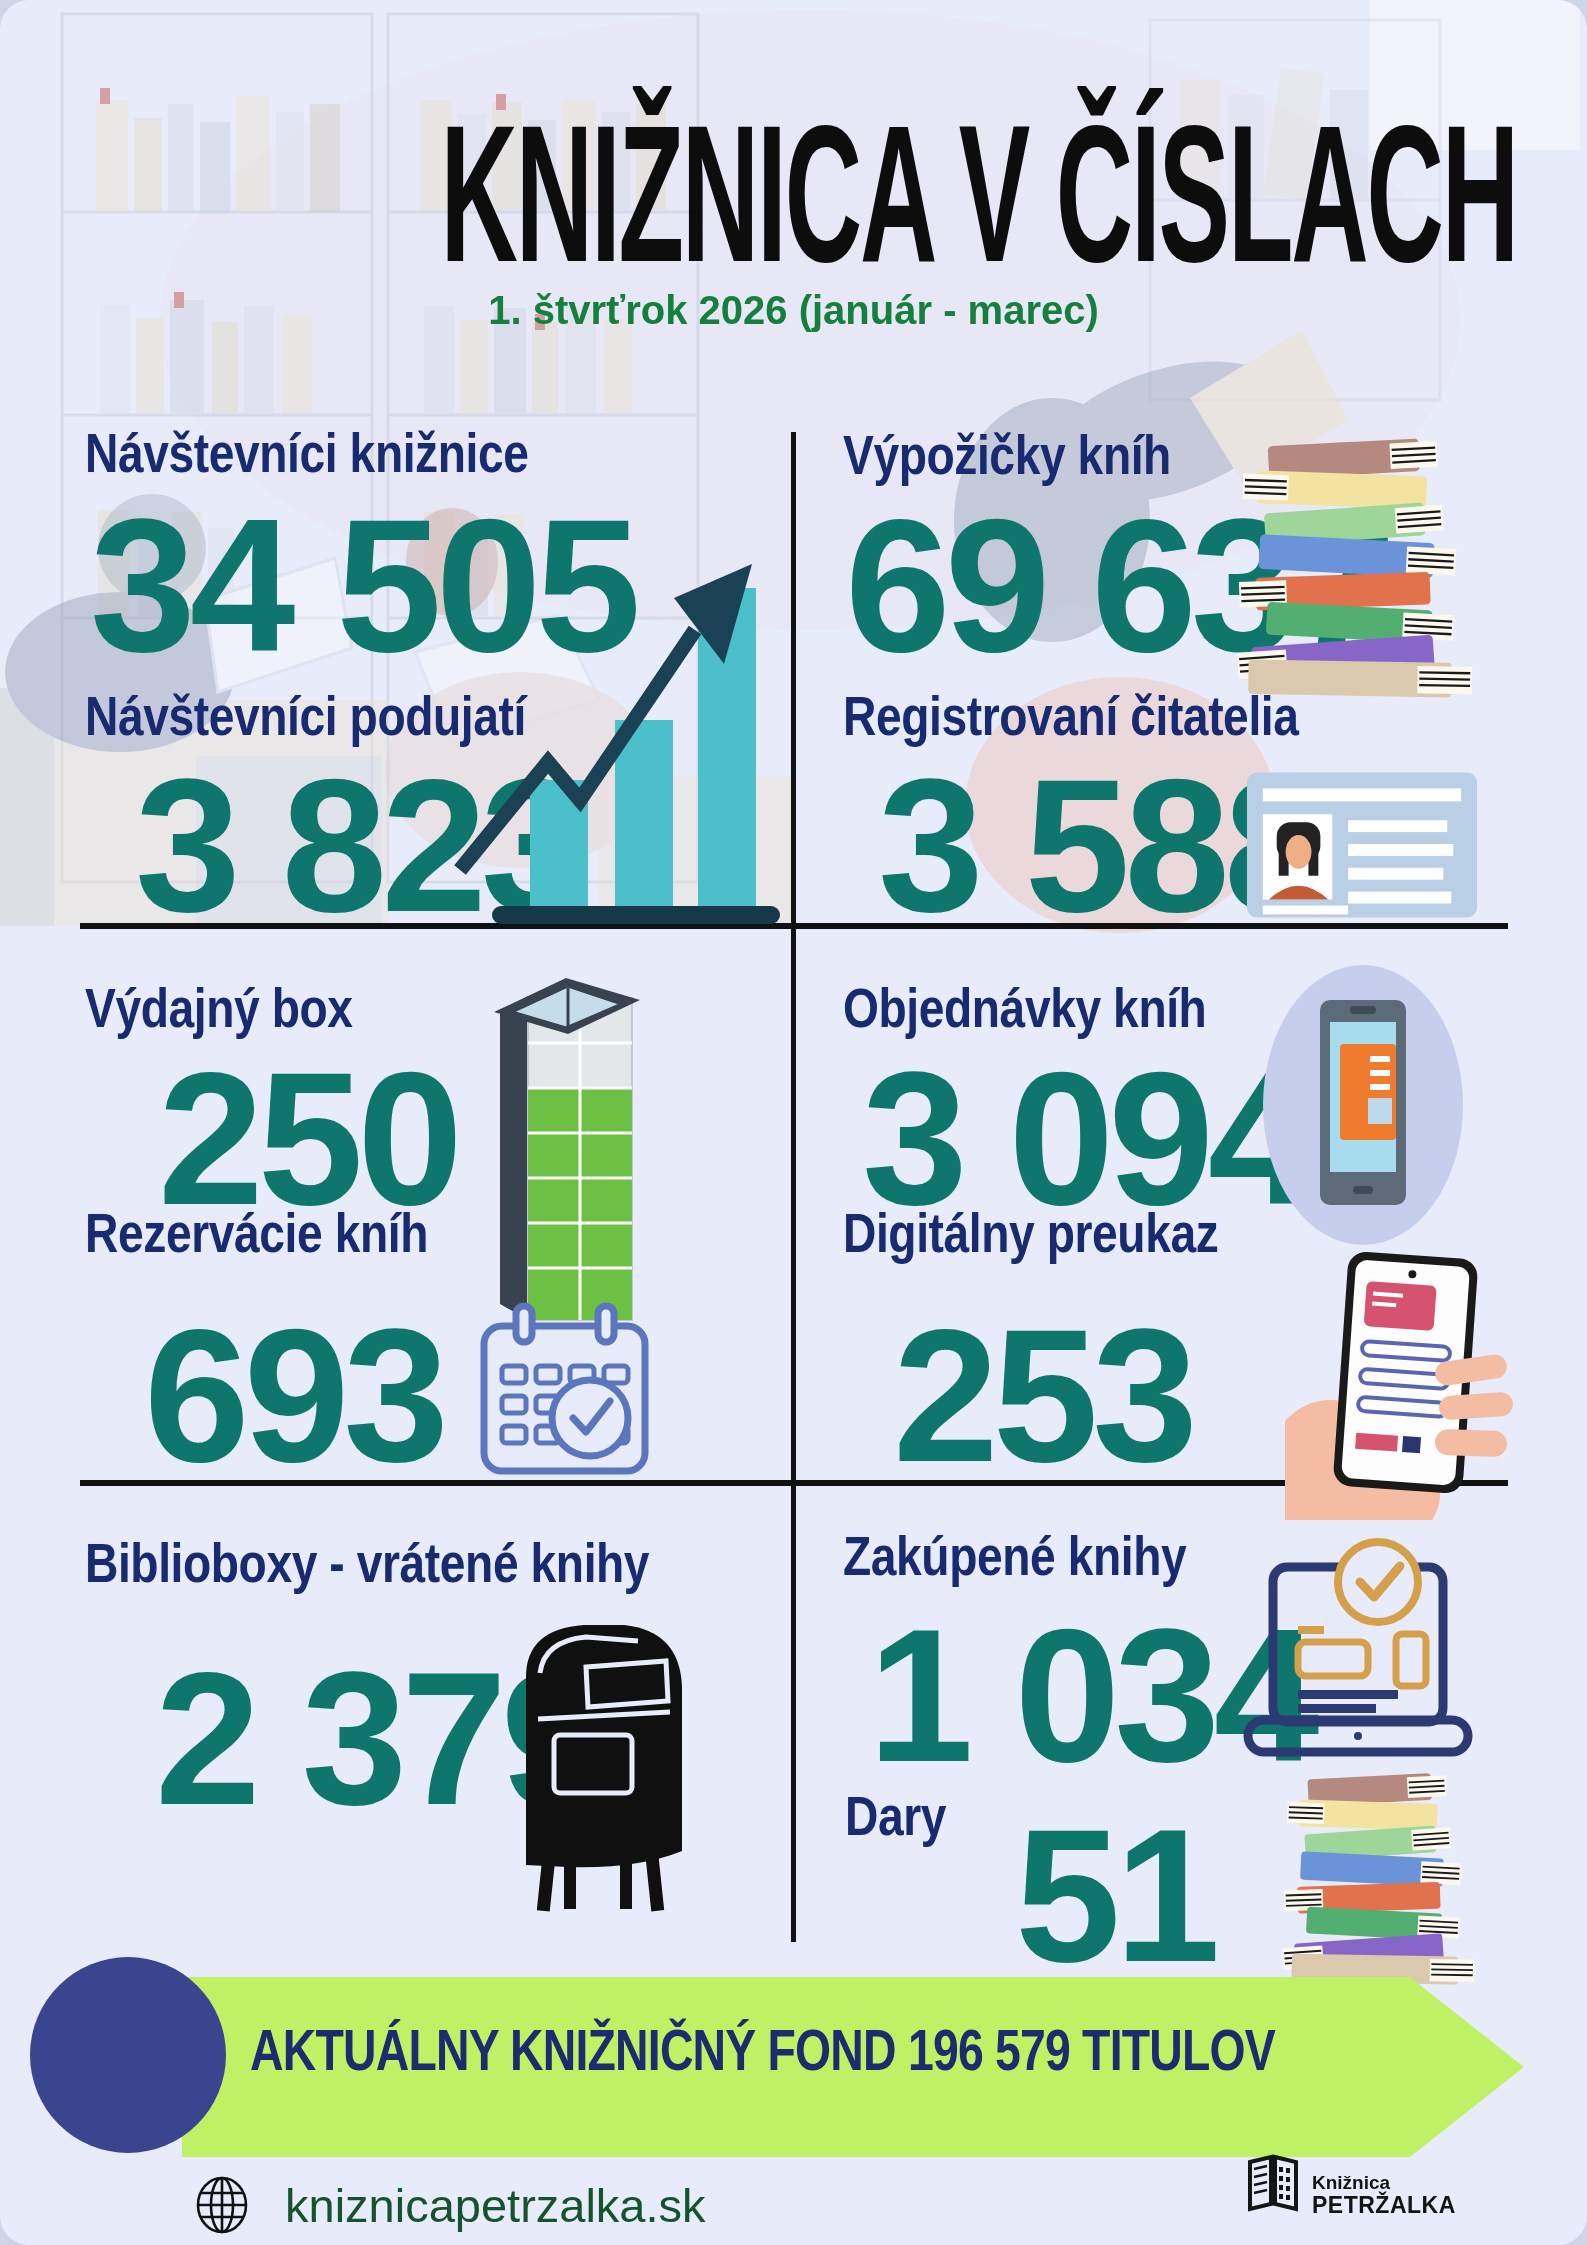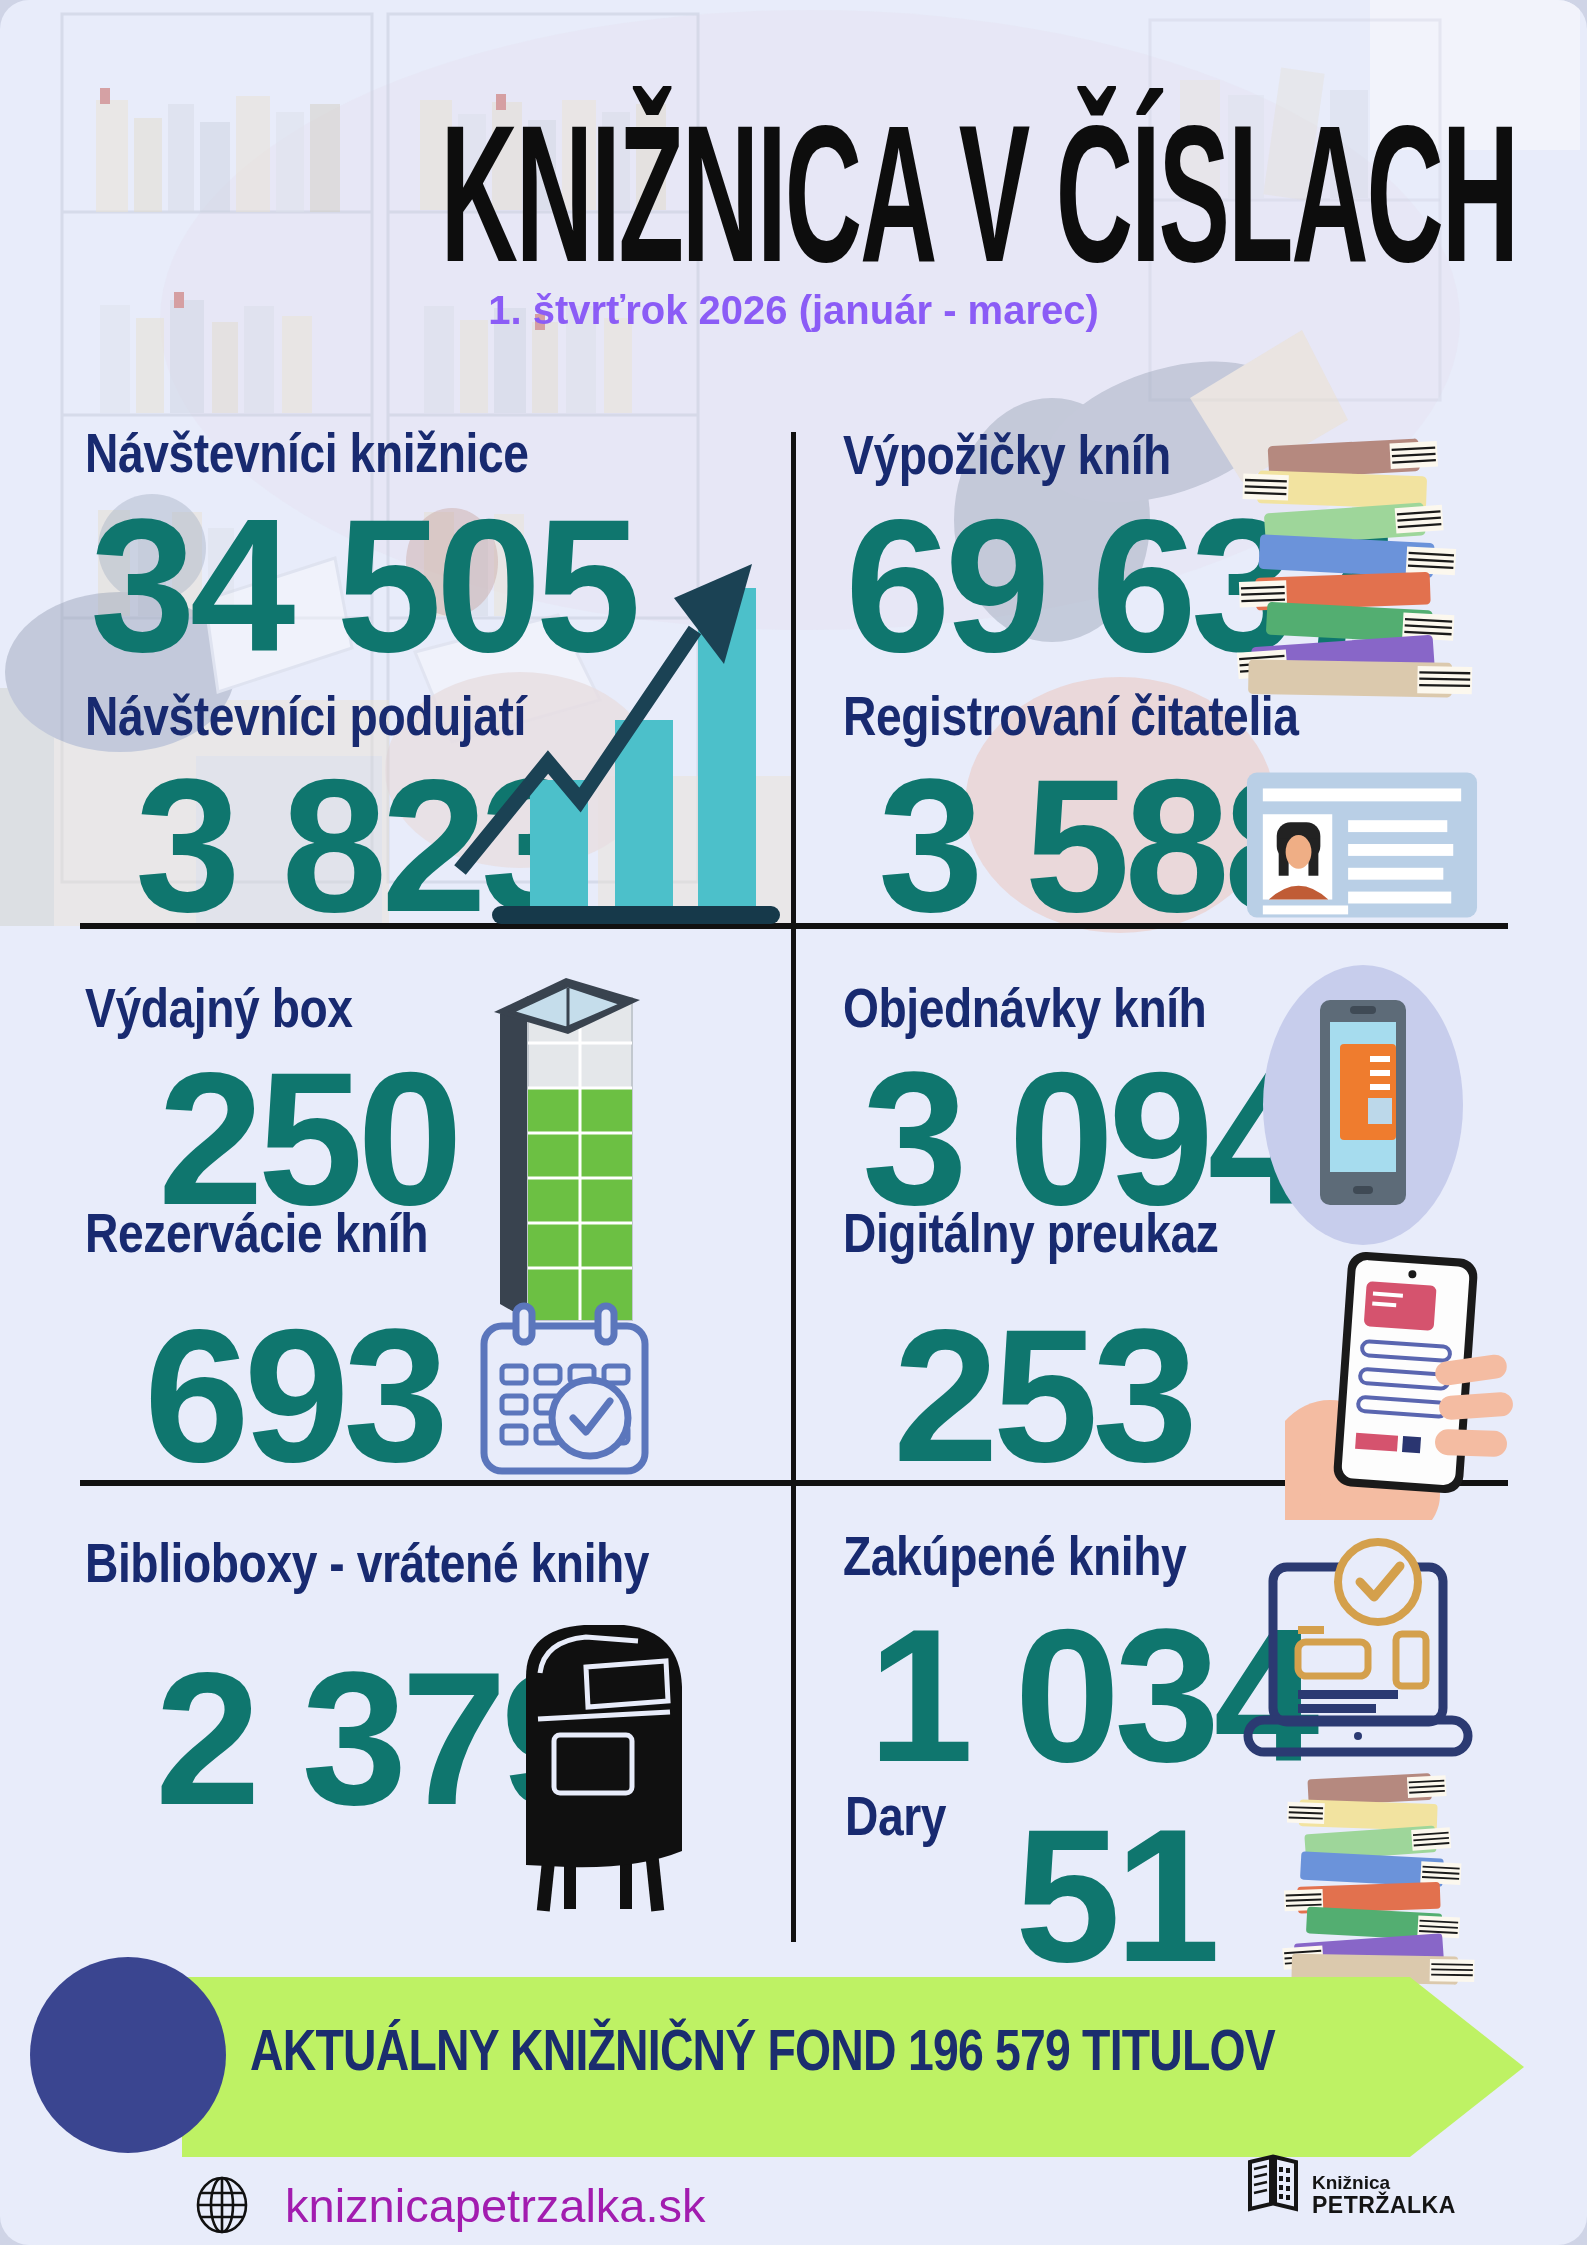--- a/index.html
+++ b/index.html
@@ -10,21 +10,21 @@
     border-radius:29px;
   }
   .bg{position:absolute;left:0;top:0;width:1587px;height:2245px;pointer-events:none;}
   .page-title{position:absolute;left:0;top:96px;width:1587px;text-align:center;}
   .page-title span{
     display:inline-block;font-weight:800;font-size:195px;line-height:1;
     letter-spacing:-4px;color:#0d0d0d;transform:scaleX(0.55);white-space:nowrap;
   }
   .subtitle{
     position:absolute;left:0;top:288px;width:1587px;text-align:center;
-    font-weight:700;font-size:40px;color:#8b5cf6;
+    font-weight:700;font-size:40px;color:#15803d;
   }
   .lbl{
     position:absolute;color:#182a70;font-weight:700;font-size:55px;line-height:1.1;
     letter-spacing:-0.5px;transform:scaleX(0.84);transform-origin:left top;white-space:nowrap;
   }
   .num{
     position:absolute;color:#0f766e;font-weight:800;font-size:190px;line-height:1;
     letter-spacing:-6px;white-space:nowrap;
   }
   .divider{position:absolute;background:#111;}
@@ -35,21 +35,21 @@
   }
   .banner-text{
     position:absolute;left:68px;top:44px;font-weight:800;font-size:58px;line-height:1;
     color:#1b2d6e;letter-spacing:-1px;transform:scaleX(0.8);transform-origin:left top;white-space:nowrap;
   }
   .banner-circle{
     position:absolute;left:30px;top:1957px;width:196px;height:196px;border-radius:50%;
     background:#3a4590;
   }
   .site-text{
-    position:absolute;left:285px;top:2178px;font-weight:400;font-size:47px;color:#a21caf;
+    position:absolute;left:285px;top:2178px;font-weight:400;font-size:47px;color:#14532d;
   }
   .logo-text{position:absolute;left:1312px;top:2172px;color:#141414;line-height:1.12;}
   .logo-text .l1{font-weight:700;font-size:19px;display:block;}
   .logo-text .l2{font-weight:700;font-size:23px;letter-spacing:0.5px;display:block;}
 </style>
 </head>
 <body>
 
 <div class="canvas">
 

